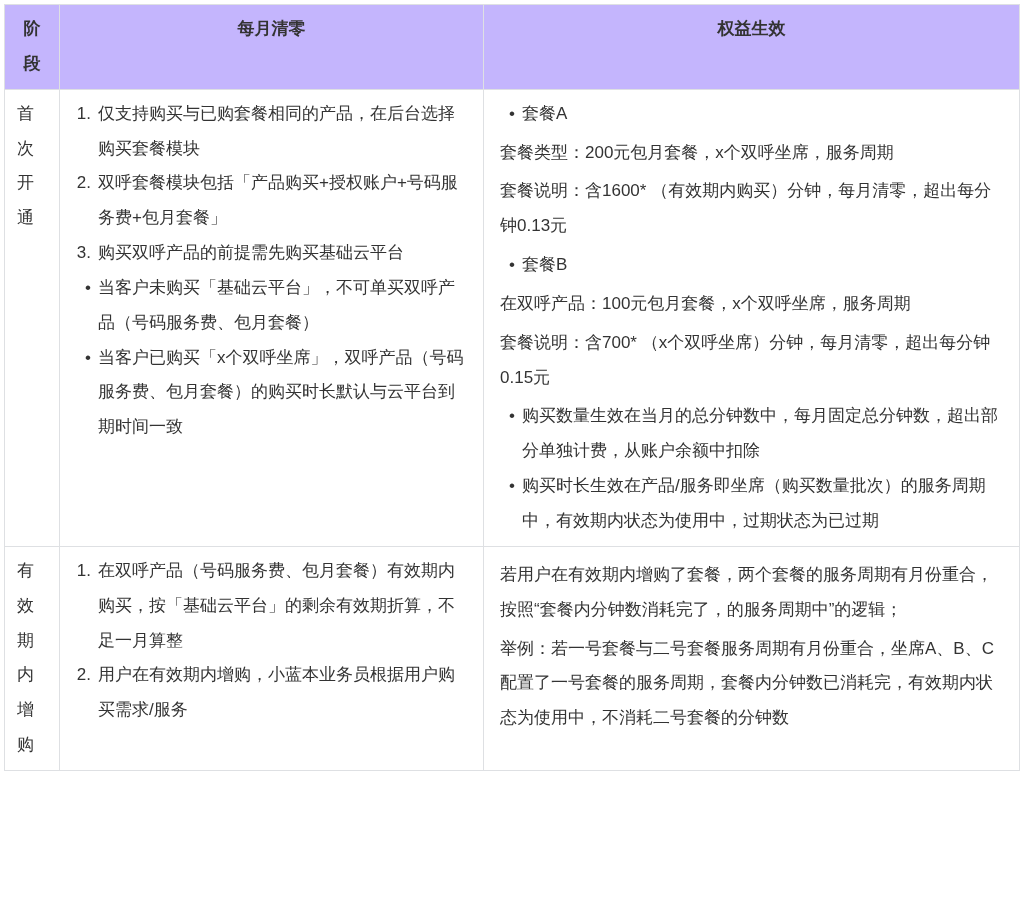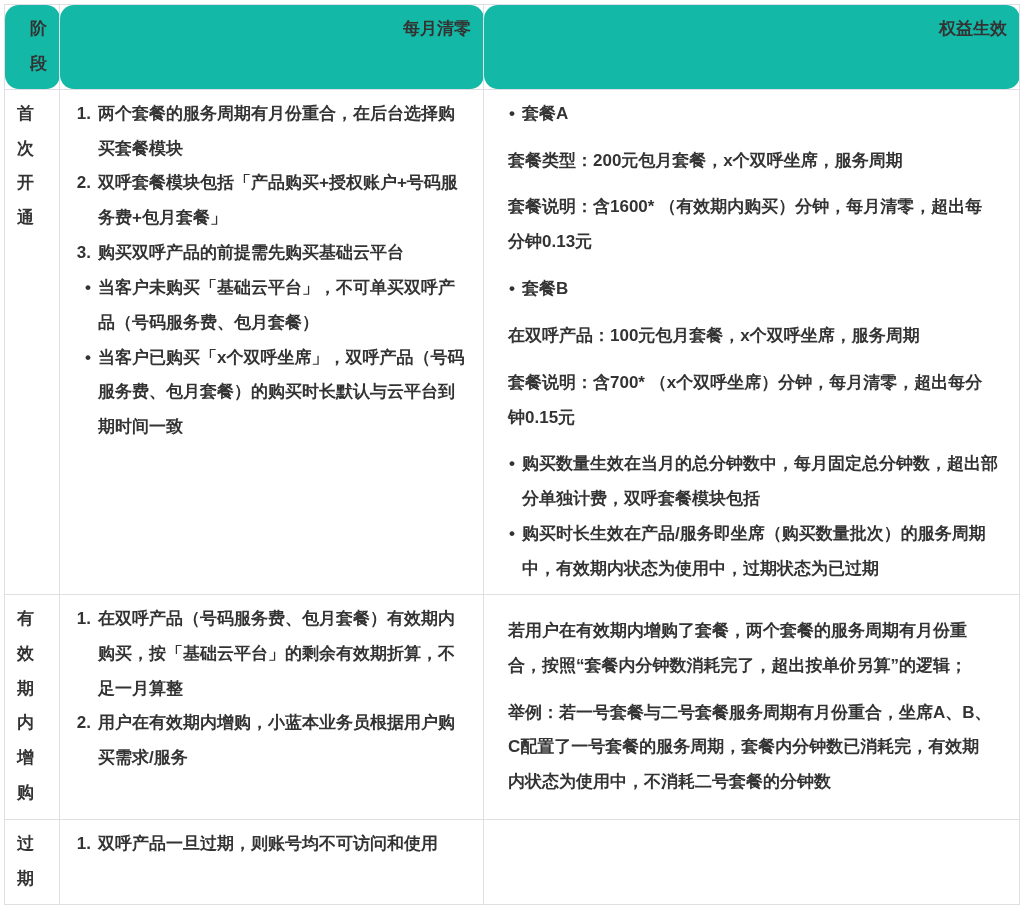--- a/index.html
+++ b/index.html
@@ -16,40 +16,38 @@
     width: 1015px;
     margin: 4px;
     font-size: 17px;
     line-height: 2.05;
   }
   .doc-table th, .doc-table td {
     border: 1px solid #dee0e3;
     vertical-align: top;
     padding: 7px 12px;
     word-break: break-word;
-    font-weight: bold;
   }
   .doc-table th {
-    background: #14b8a6;
+    background: #c4b5fd;
     font-weight: 700;
-    text-align: right;
-    border-radius: 14px;
+    text-align: center;
   }
   col.c-stage  { width: 55px; }
   col.c-buy    { width: 424px; }
   col.c-effect { width: 536px; }
   .li { display: flex; }
   .li .marker {
     flex: 0 0 26px;
     text-align: right;
     padding-right: 7px;
     white-space: nowrap;
   }
   .li .txt { flex: 1 1 auto; }
-  .p { margin: 12px; }
+  .p { margin: 4px; }
   td.stage-cell { }
 </style>
 </head>
 <body>
 
 <table class="doc-table">
   <colgroup>
     <col class="c-stage">
       <col class="c-buy">
       <col class="c-effect">
@@ -61,21 +59,21 @@
       <th>权益生效</th>
     </tr>
   </thead>
   <tbody>
 
     <tr>
       <td class="stage-cell">首次开通</td>
       <td>
         <div class="li">
           <span class="marker">1.</span>
-          <span class="txt">两个套餐的服务周期有月份重合，在后台选择购买套餐模块</span>
+          <span class="txt">仅支持购买与已购套餐相同的产品，在后台选择购买套餐模块</span>
         </div>
         <div class="li">
           <span class="marker">2.</span>
           <span class="txt">双呼套餐模块包括「产品购买+授权账户+号码服务费+包月套餐」</span>
         </div>
         <div class="li">
           <span class="marker">3.</span>
           <span class="txt">购买双呼产品的前提需先购买基础云平台</span>
         </div>
         <div class="li">
@@ -95,21 +93,21 @@
         <p class="p">套餐类型：200元包月套餐，x个双呼坐席，服务周期</p>
         <p class="p">套餐说明：含1600* （有效期内购买）分钟，每月清零，超出每分钟0.13元</p>
         <div class="li">
           <span class="marker">•</span>
           <span class="txt">套餐B</span>
         </div>
         <p class="p">在双呼产品：100元包月套餐，x个双呼坐席，服务周期</p>
         <p class="p">套餐说明：含700* （x个双呼坐席）分钟，每月清零，超出每分钟0.15元</p>
         <div class="li">
           <span class="marker">•</span>
-          <span class="txt">购买数量生效在当月的总分钟数中，每月固定总分钟数，超出部分单独计费，双呼套餐模块包括</span>
+          <span class="txt">购买数量生效在当月的总分钟数中，每月固定总分钟数，超出部分单独计费，从账户余额中扣除</span>
         </div>
         <div class="li">
           <span class="marker">•</span>
           <span class="txt">购买时长生效在产品/服务即坐席（购买数量批次）的服务周期中，有效期内状态为使用中，过期状态为已过期</span>
         </div>
       </td>
     </tr>
 
     <tr>
       <td class="stage-cell">有效期内增购</td>
@@ -117,30 +115,20 @@
         <div class="li">
           <span class="marker">1.</span>
           <span class="txt">在双呼产品（号码服务费、包月套餐）有效期内购买，按「基础云平台」的剩余有效期折算，不足一月算整</span>
         </div>
         <div class="li">
           <span class="marker">2.</span>
           <span class="txt">用户在有效期内增购，小蓝本业务员根据用户购买需求/服务</span>
         </div>
       </td>
       <td>
-        <p class="p">若用户在有效期内增购了套餐，两个套餐的服务周期有月份重合，按照“套餐内分钟数消耗完了，超出按单价另算”的逻辑；</p>
+        <p class="p">若用户在有效期内增购了套餐，两个套餐的服务周期有月份重合，按照“套餐内分钟数消耗完了，的服务周期中”的逻辑；</p>
         <p class="p">举例：若一号套餐与二号套餐服务周期有月份重合，坐席A、B、C配置了一号套餐的服务周期，套餐内分钟数已消耗完，有效期内状态为使用中，不消耗二号套餐的分钟数</p>
       </td>
     </tr>
 
-    <tr>
-      <td class="stage-cell">过期</td>
-      <td>
-        <div class="li">
-          <span class="marker">1.</span>
-          <span class="txt">双呼产品一旦过期，则账号均不可访问和使用</span>
-        </div>
-      </td>
-      <td></td>
-    </tr>
 
   </tbody>
 </table>
 
 </body></html>

